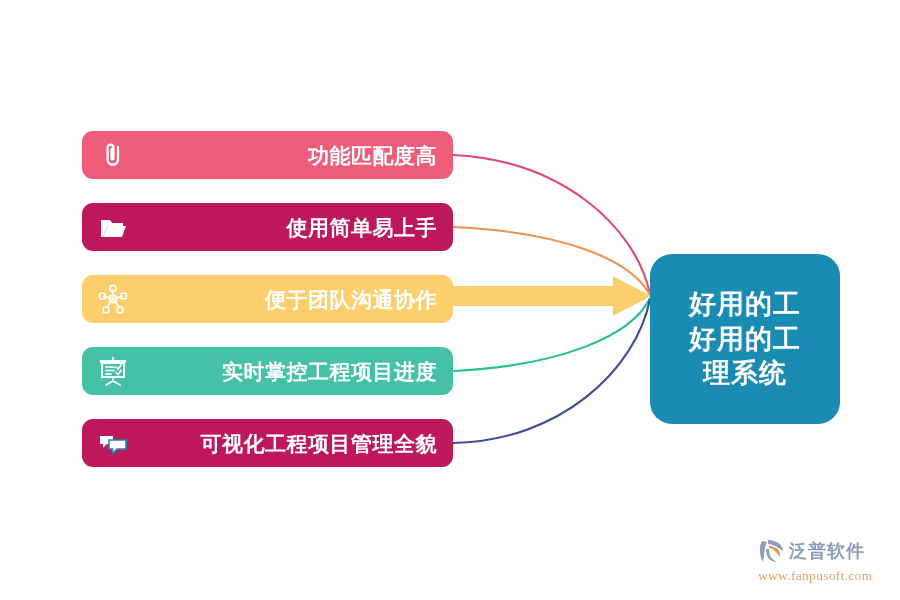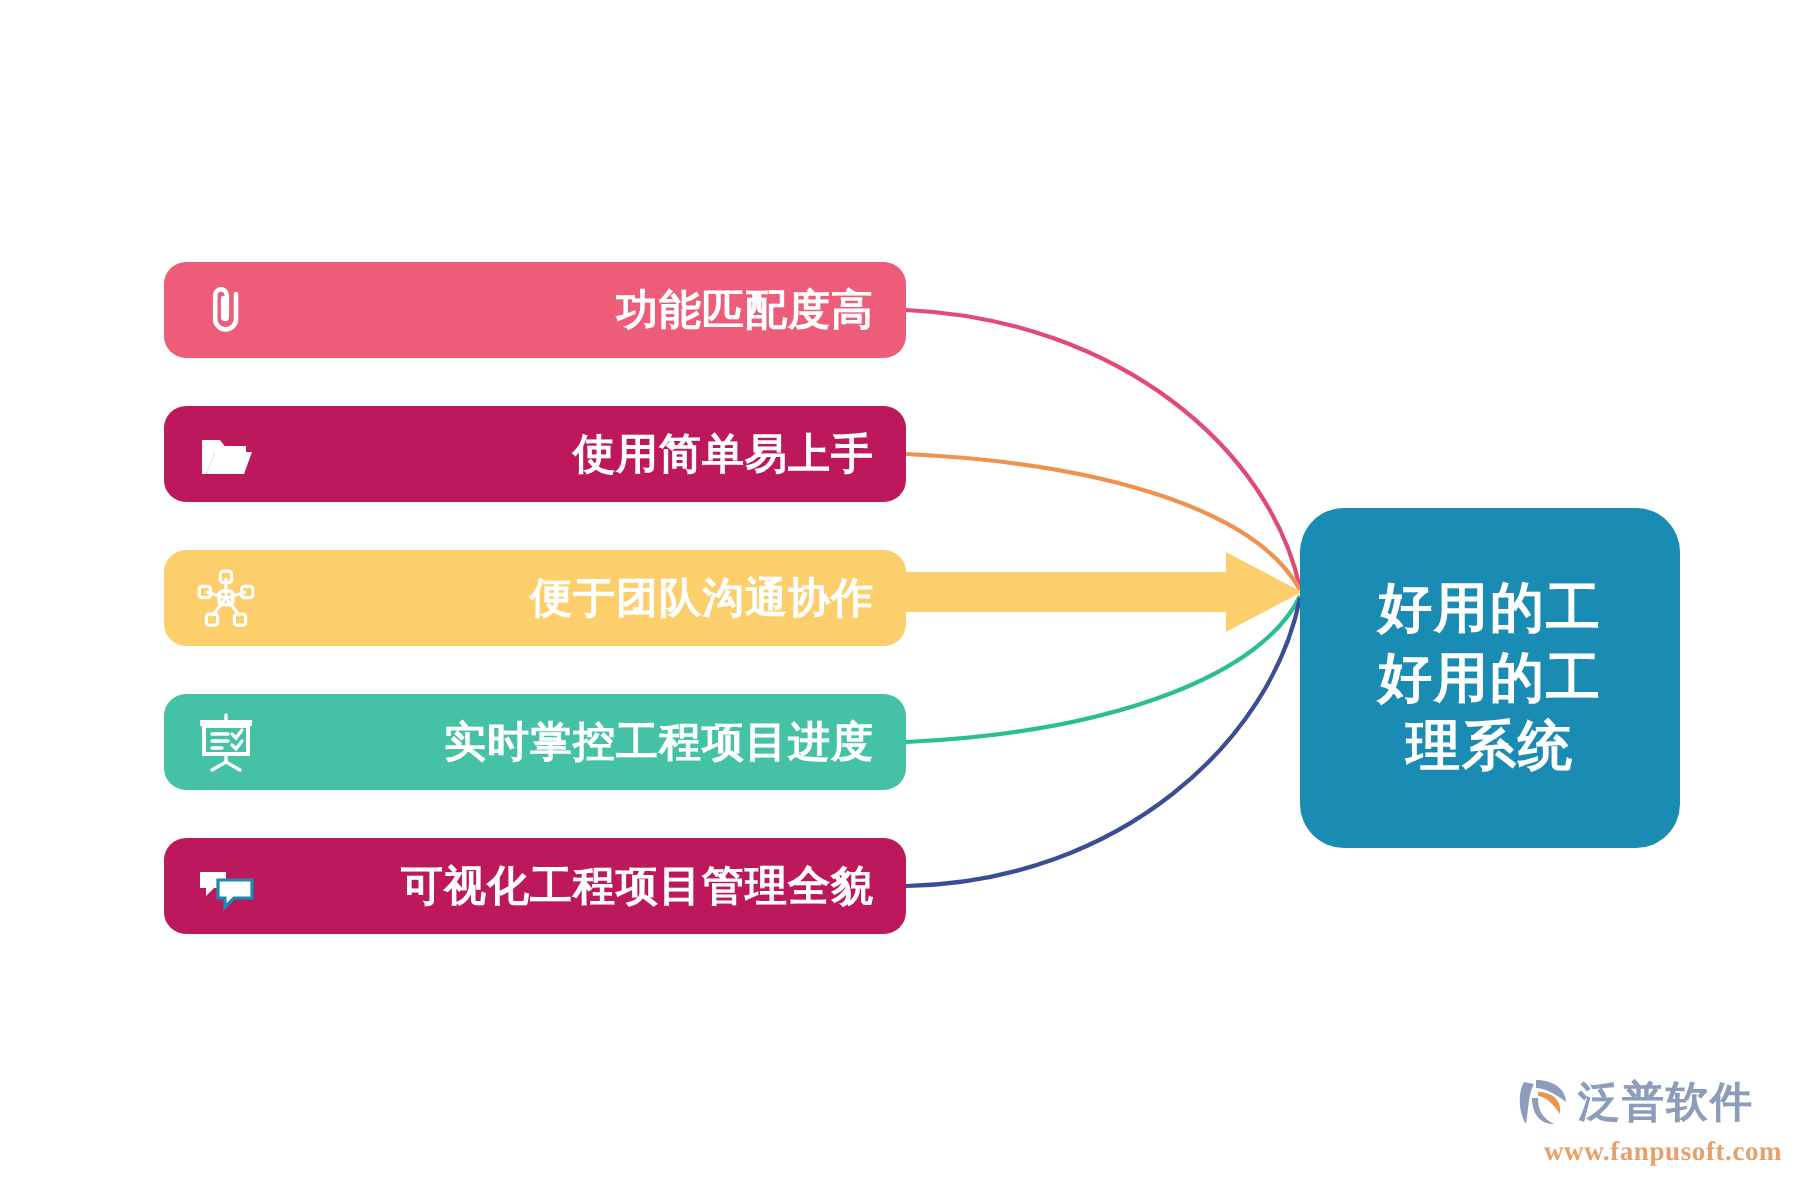--- a/index.html
+++ b/index.html
@@ -103,35 +103,35 @@
     align-items: flex-start;
   }
   #logo .logo-row {
     display: flex;
     align-items: center;
     height: 30px;
   }
   #logo .logo-mark { width: 30px; height: 28px; flex: 0 0 30px; }
   #logo .logo-mark svg { display: block; }
   #logo .logo-name {
-    font-size: 21px;
+    font-size: 18px;
     font-weight: bold;
     color: #8c9cba;
     letter-spacing: 1px;
     line-height: 1;
     margin-left: 1px;
   }
   #logo .logo-url {
     font-family: "Liberation Serif", "DejaVu Serif", serif;
     font-size: 13.5px;
-    font-weight: bold;
+    font-weight: normal;
     color: #e8a06a;
     letter-spacing: 0.3px;
     margin-top: 2px;
-    margin-left: 14px;
+    margin-left: 0;
     white-space: nowrap;
   }
 </style>
 </head>
 <body>
 
 <div id="canvas">
 
   <svg id="connectors" viewBox="0 0 900 600" width="900" height="600">
 

